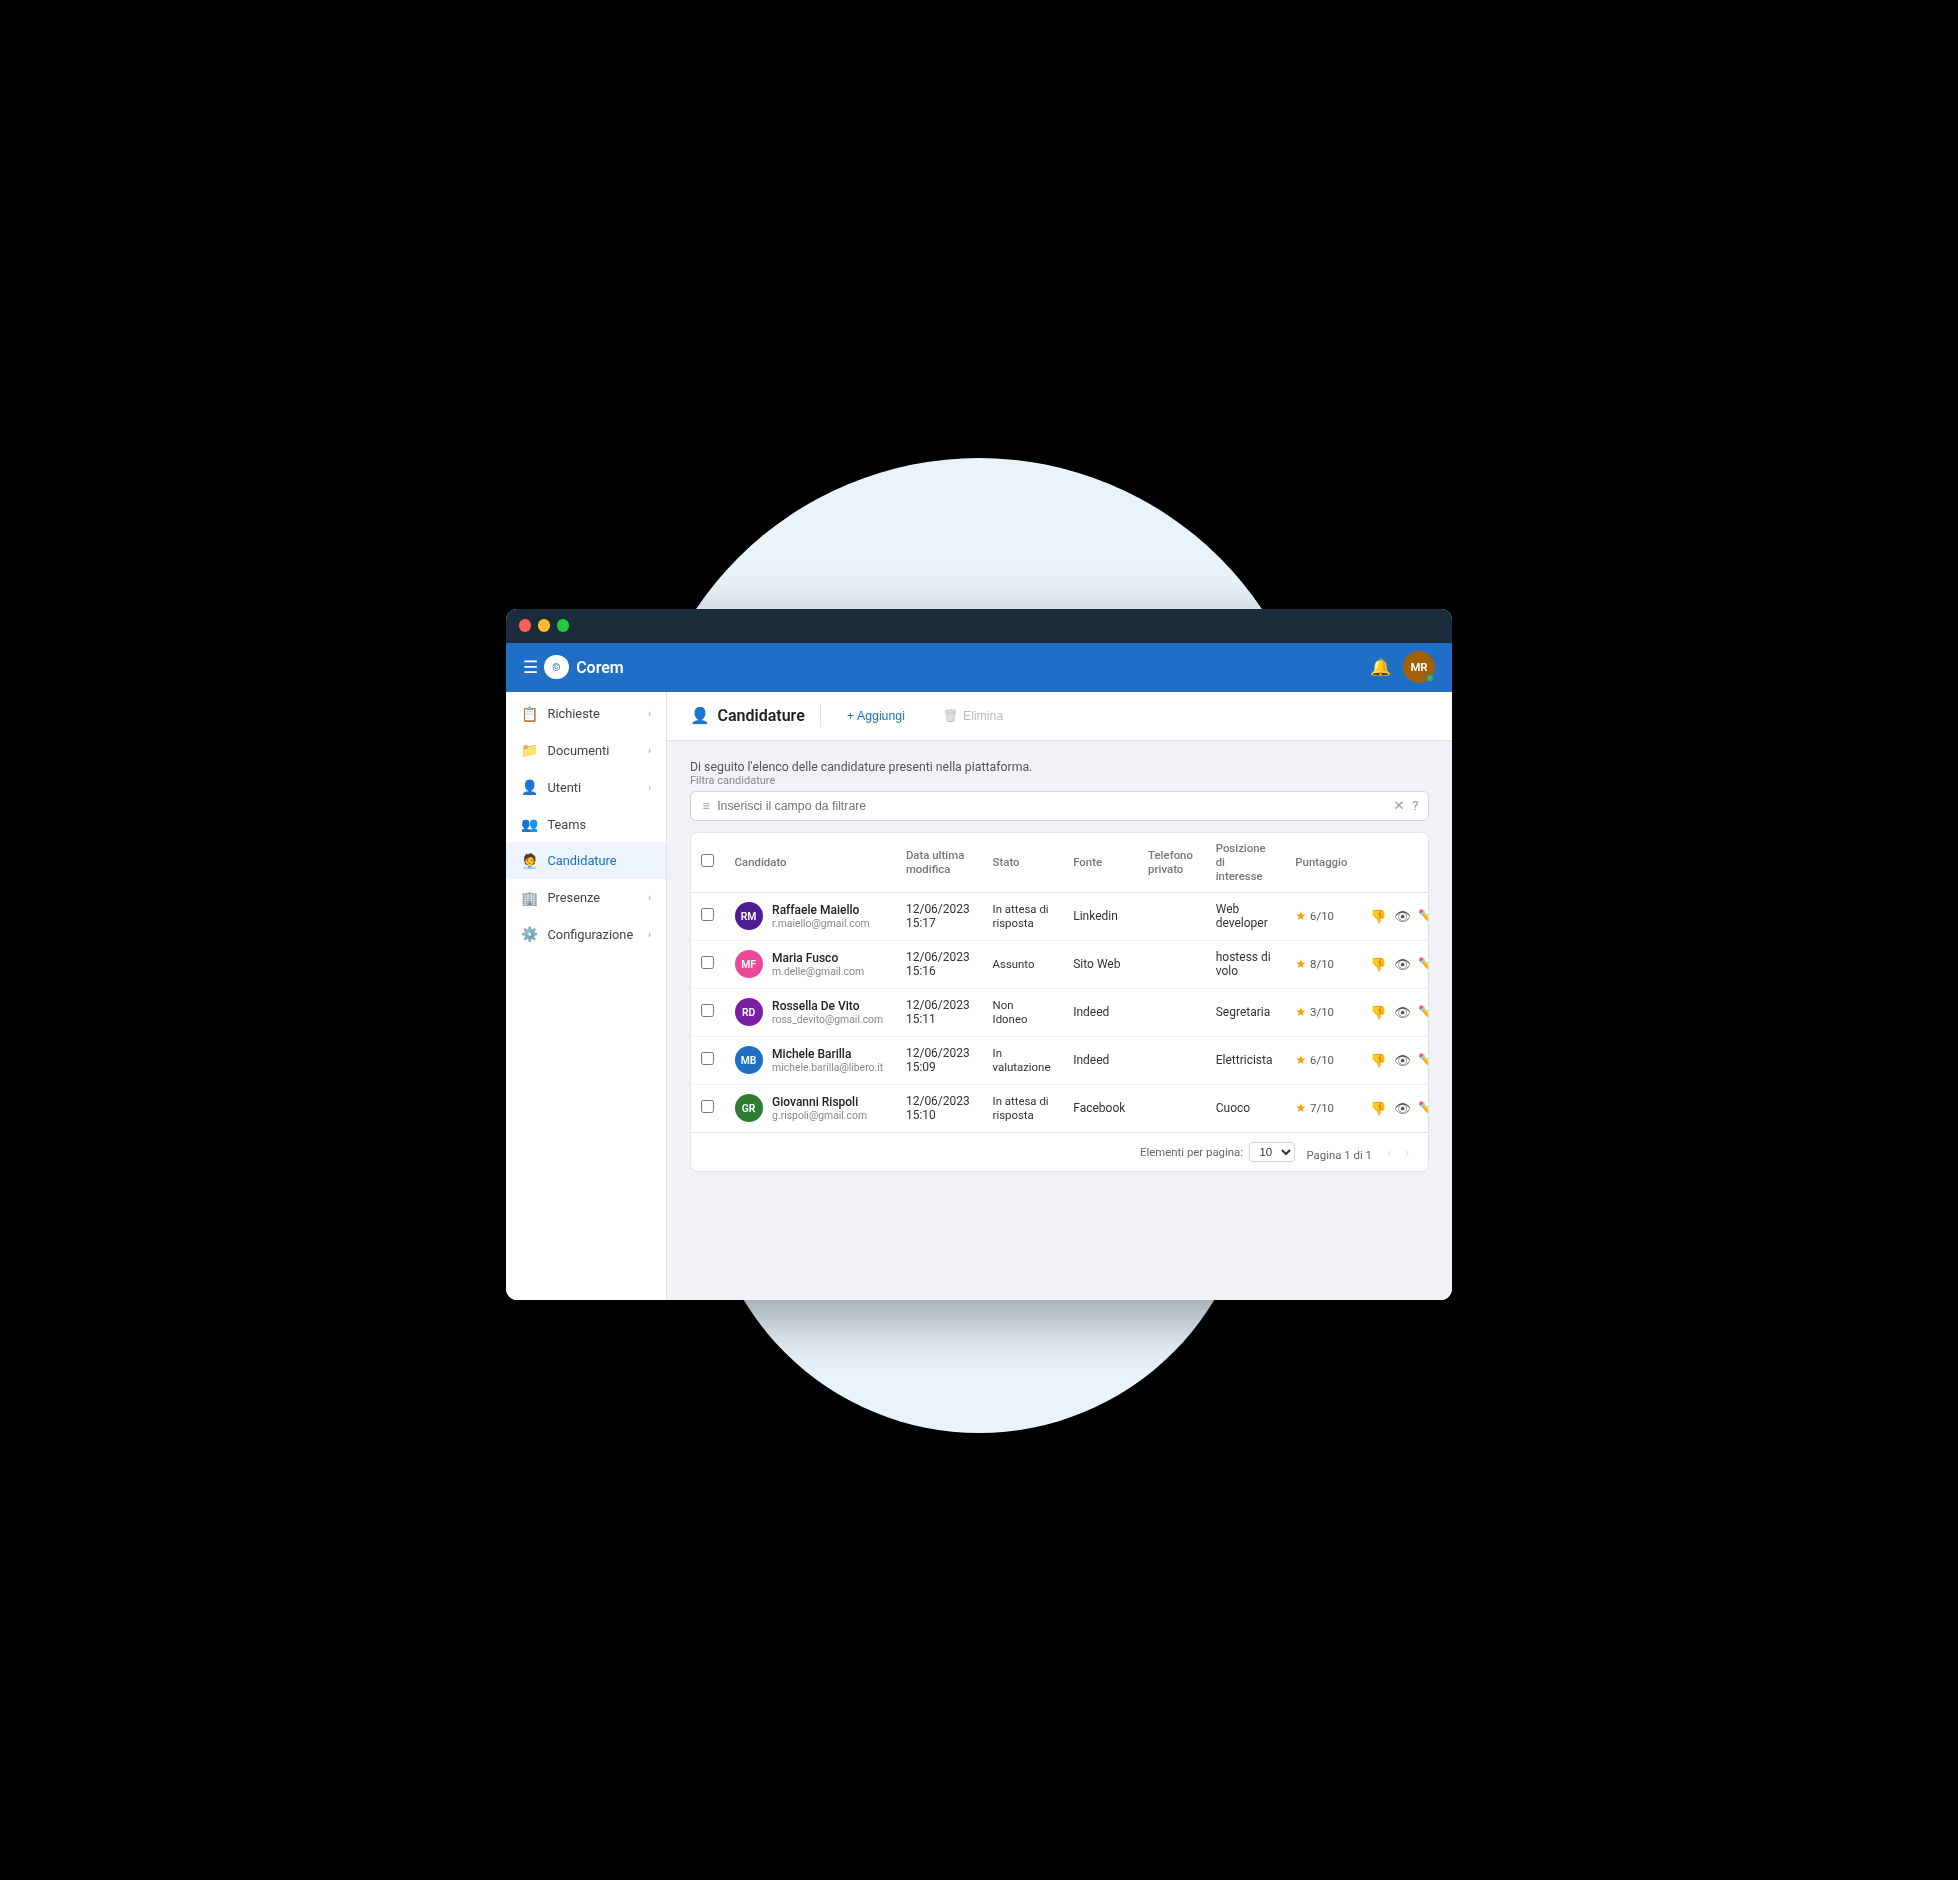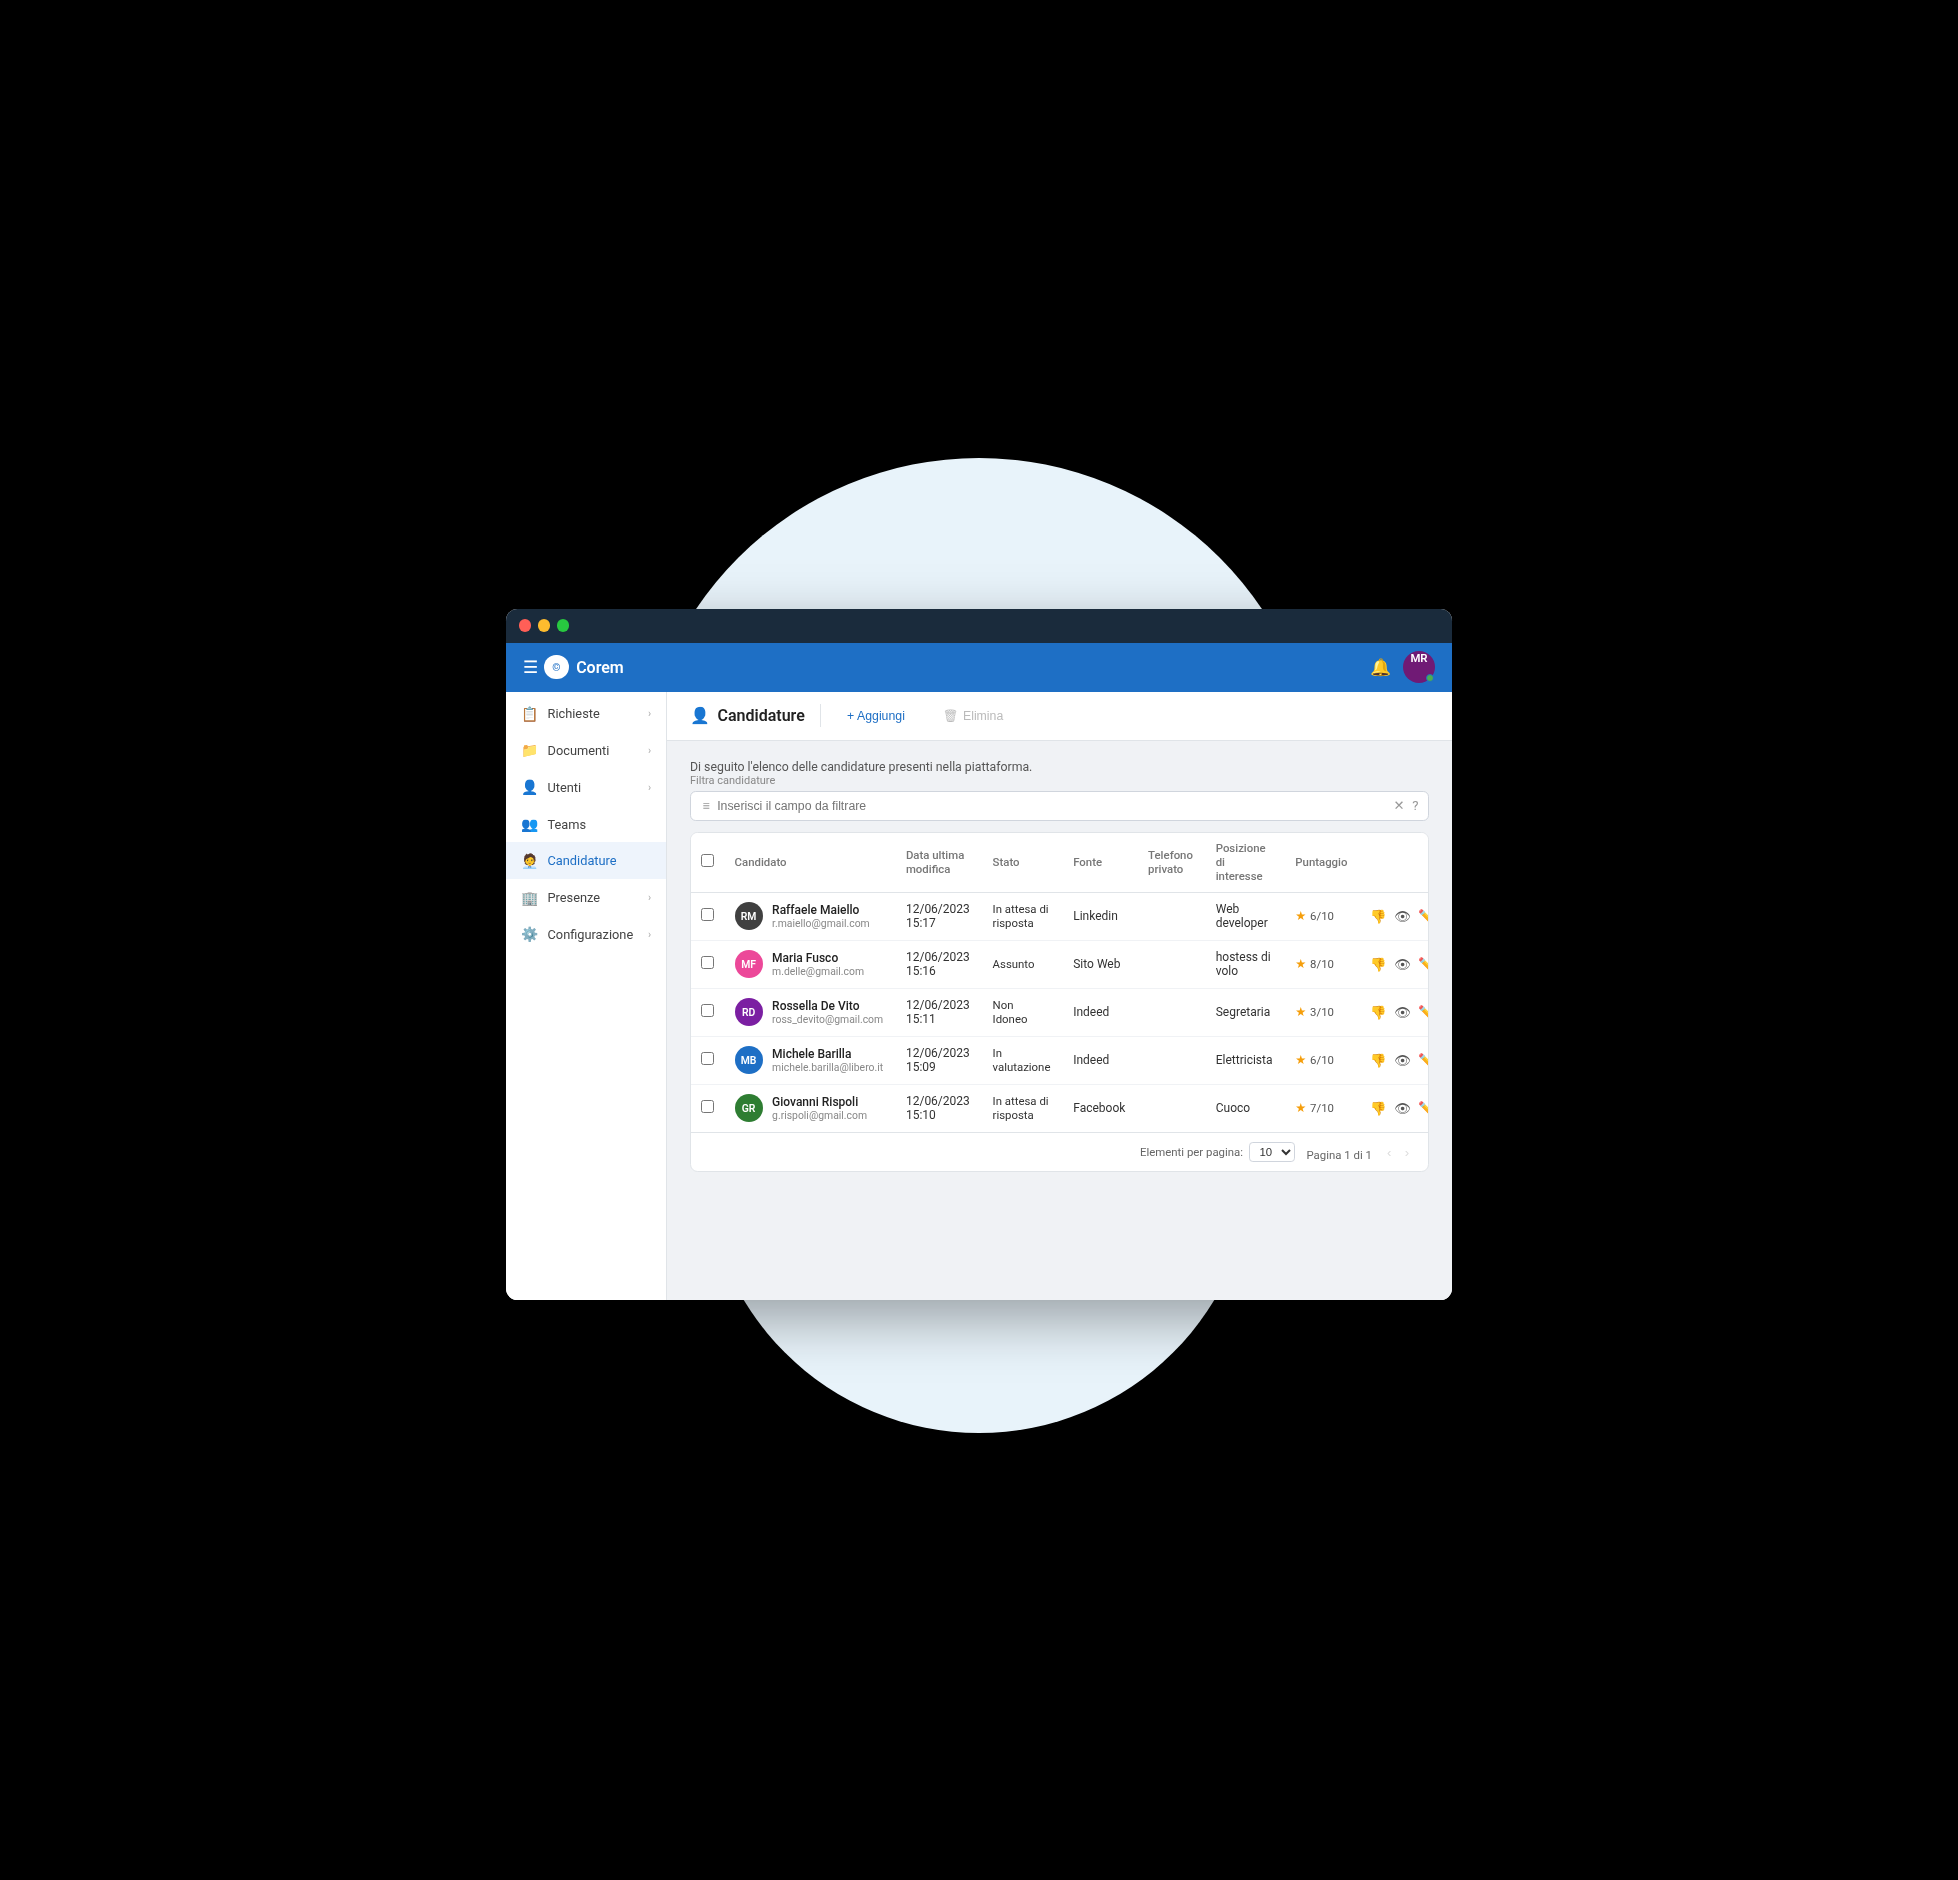--- a/index.html
+++ b/index.html
@@ -125,23 +125,23 @@
     }
     .bell-icon {
       color: #fff;
       font-size: 17px;
       cursor: pointer;
     }
     .user-avatar {
       width: 32px;
       height: 32px;
       border-radius: 50%;
-      background: #701a75;
-      display: flex;
-      align-items: flex-start;
+      background: #a16207;
+      display: flex;
+      align-items: center;
       justify-content: center;
       color: #fff;
       font-size: 11.4px;
       font-weight: 600;
       position: relative;
     }
     .user-avatar-dot {
       position: absolute;
       bottom: 0.9px;
       right: 0.9px;
@@ -553,21 +553,21 @@
                 </tr>
               </thead>
               <tbody id="table-body">
 
               <tr>
       <td>
         <input type="checkbox" style="">
       </td>
       <td>
         <div class="candidate-cell">
-          <div class="candidate-avatar" style="background:#404040">RM</div>
+          <div class="candidate-avatar" style="background:#4c1d95">RM</div>
           <div class="candidate-info">
             <div class="name">Raffaele Maiello</div>
             <div class="email">r.maiello@gmail.com</div>
           </div>
         </div>
       </td>
       <td>12/06/2023 15:17</td>
       <td>
         <span class="status-badge">In attesa di risposta</span>
       </td>

